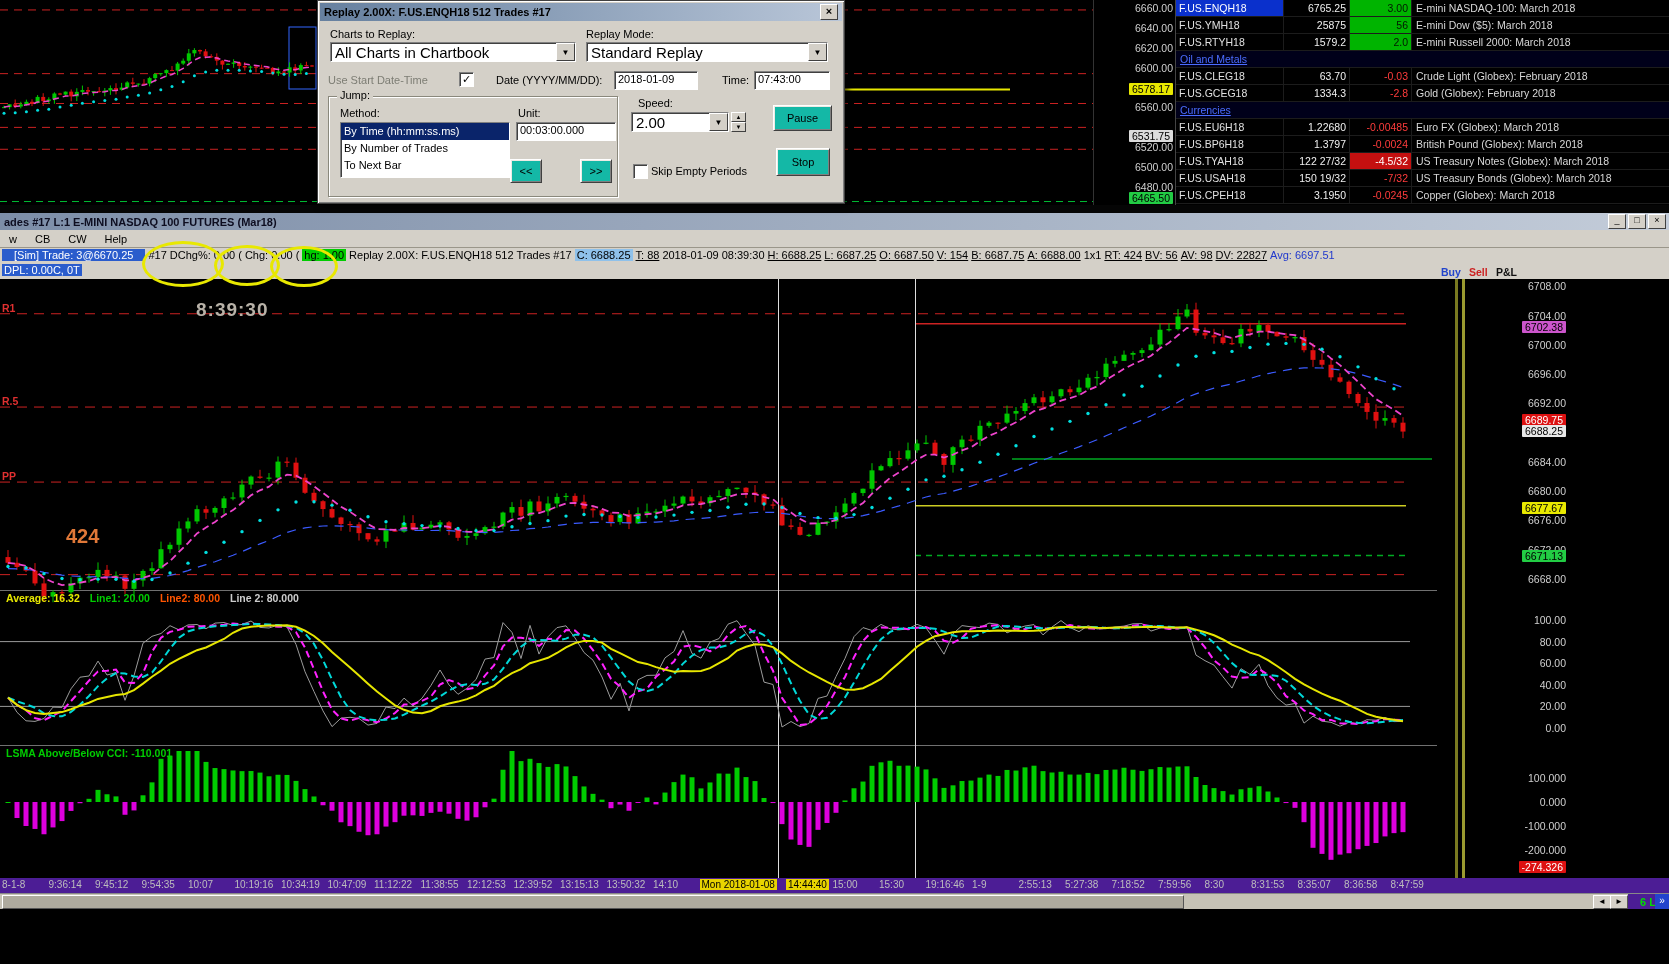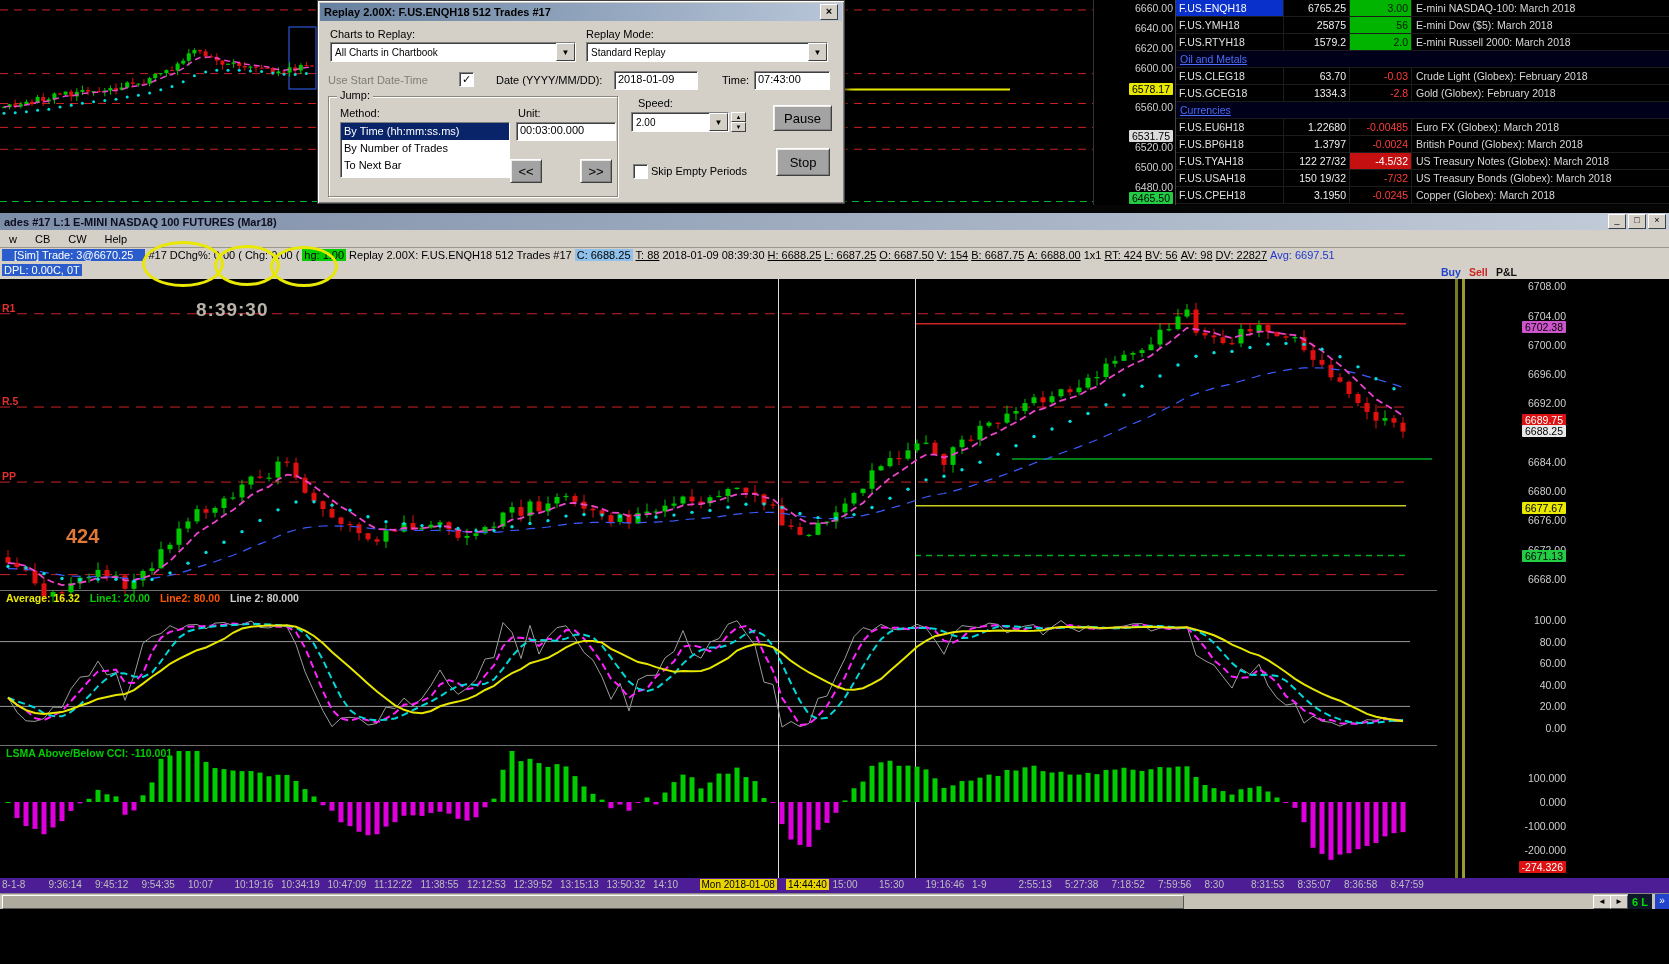--- a/index.html
+++ b/index.html
@@ -32,25 +32,25 @@
   .dlg-title{height:18px;margin:2px;background:linear-gradient(90deg,#66809f,#b9c6d8);display:flex;align-items:center;
              padding:0 4px;font-weight:bold;color:#000;}
   .dlg-close{margin-left:auto;width:16px;height:14px;background:#d4d0c8;border:1px solid;border-color:#fff #404040 #404040 #fff;
              font-size:11px;line-height:12px;text-align:center;font-weight:bold;}
   .dlg-label{position:absolute;white-space:nowrap;}
   .gray{color:#7d7d74;}
   .field{position:absolute;height:15px;background:#fff;border:1px solid;border-color:#808080 #fff #fff #808080;
          box-shadow:inset 1px 1px 0 #404040;font-size:11px;padding:1px 3px;font-family:"Liberation Sans",sans-serif;color:#000;}
   .combo{position:absolute;height:20px;background:#fff;border:1px solid;border-color:#808080 #fff #fff #808080;
          box-shadow:inset 1px 1px 0 #404040;display:flex;align-items:center;box-sizing:border-box;}
-  .combo-text{flex:1;padding:0 4px;font-size:10px;white-space:nowrap;overflow:hidden;}
+  .combo-text{flex:1;padding:0 4px;font-size:15px;white-space:nowrap;overflow:hidden;}
   .combo-btn{width:17px;align-self:stretch;background:#d4d0c8;border:1px solid;border-color:#fff #404040 #404040 #fff;
              font-size:8px;display:flex;align-items:center;justify-content:center;color:#000;}
-  .btn{position:absolute;background:#a3a3a3;border:1px solid;border-color:#fff #404040 #404040 #fff;
-       box-shadow:inset 1px 1px 0 #ecebe5,inset -1px -1px 0 #808080;font-size:13px;display:flex;align-items:center;justify-content:center;}
+  .btn{position:absolute;background:#14b8a6;border:1px solid;border-color:#fff #404040 #404040 #fff;
+       box-shadow:inset 1px 1px 0 #ecebe5,inset -1px -1px 0 #808080;font-size:11px;display:flex;align-items:center;justify-content:center;}
   .groupbox{position:absolute;border:1px solid #8a887c;box-shadow:inset 1px 1px 0 #fff,1px 1px 0 #fff;}
   .group-legend{position:absolute;top:-8px;left:8px;background:#d4d0c8;padding:0 3px;}
   .listbox{position:absolute;background:#fff;border:1px solid;border-color:#808080 #fff #fff #808080;
            box-shadow:inset 1px 1px 0 #404040;font-size:11px;overflow:hidden;}
   .listitem{height:17px;line-height:17px;padding:0 3px;white-space:nowrap;color:#000;}
   .listitem.sel{background:#0a246a;color:#fff;}
   .checkbox{position:absolute;width:13px;height:13px;background:#fff;border:1px solid;border-color:#808080 #fff #fff #808080;
             box-shadow:inset 1px 1px 0 #404040;font-size:11px;line-height:12px;text-align:center;color:#000;}
   .spin{position:absolute;width:15px;height:20px;display:flex;flex-direction:column;}
   .spin span{flex:1;background:#d4d0c8;border:1px solid;border-color:#fff #404040 #404040 #fff;font-size:6px;line-height:8px;text-align:center;}
@@ -88,21 +88,21 @@
   .ellipse{position:absolute;border:3px solid #e8e800;border-radius:50%;z-index:120;pointer-events:none;}
 
   .time-axis{position:absolute;left:0;top:665px;width:1669px;height:15px;background:#4c1d95;}
   .time-label{position:absolute;top:1px;font-size:10px;color:#bdbdbd;white-space:nowrap;}
   .time-label.hl{background:#e8d400;color:#000;padding:0 2px;z-index:2;}
 
   .scroll-row{position:absolute;left:0;top:680px;width:1669px;height:16px;background:#c6c2b6;border-top:1px solid #888;box-sizing:border-box;}
   .scroll-thumb{position:absolute;left:2px;top:1px;width:1180px;height:12px;background:#aeaa9e;border:1px solid;border-color:#fff #555 #555 #fff;}
   .scroll-btn{position:absolute;top:1px;width:16px;height:12px;background:#d4d0c8;border:1px solid;border-color:#fff #555 #555 #fff;
               font-size:8px;text-align:center;line-height:11px;color:#000;}
-  .scroll-status{position:absolute;left:1628px;top:0;height:16px;padding:0 4px;background:#0f172a;color:#00dd00;
+  .scroll-status{position:absolute;left:1628px;top:0;height:16px;padding:0 12px;background:#4c1d95;color:#00dd00;
                  font-size:11px;font-weight:bold;line-height:16px;}
   .scroll-corner{position:absolute;left:1655px;top:0;width:14px;height:15px;background:#2244cc;color:#fff;font-size:10px;
                  text-align:center;line-height:14px;}
   .mw-filler{position:absolute;left:0;top:696px;width:1669px;height:55px;background:#000;}
 </style>
 </head>
 <body>
 
 <div class="root">
 

